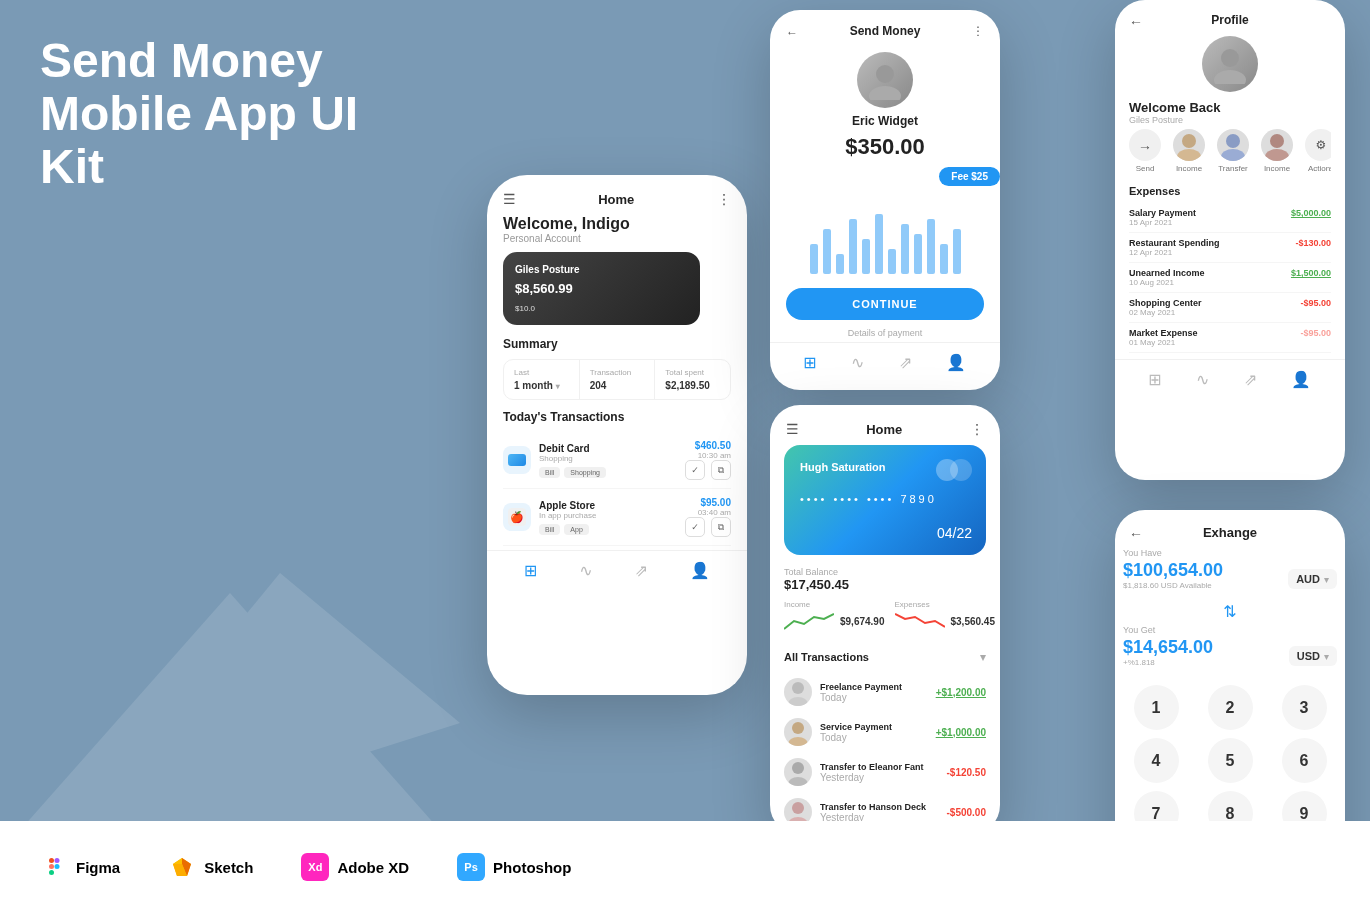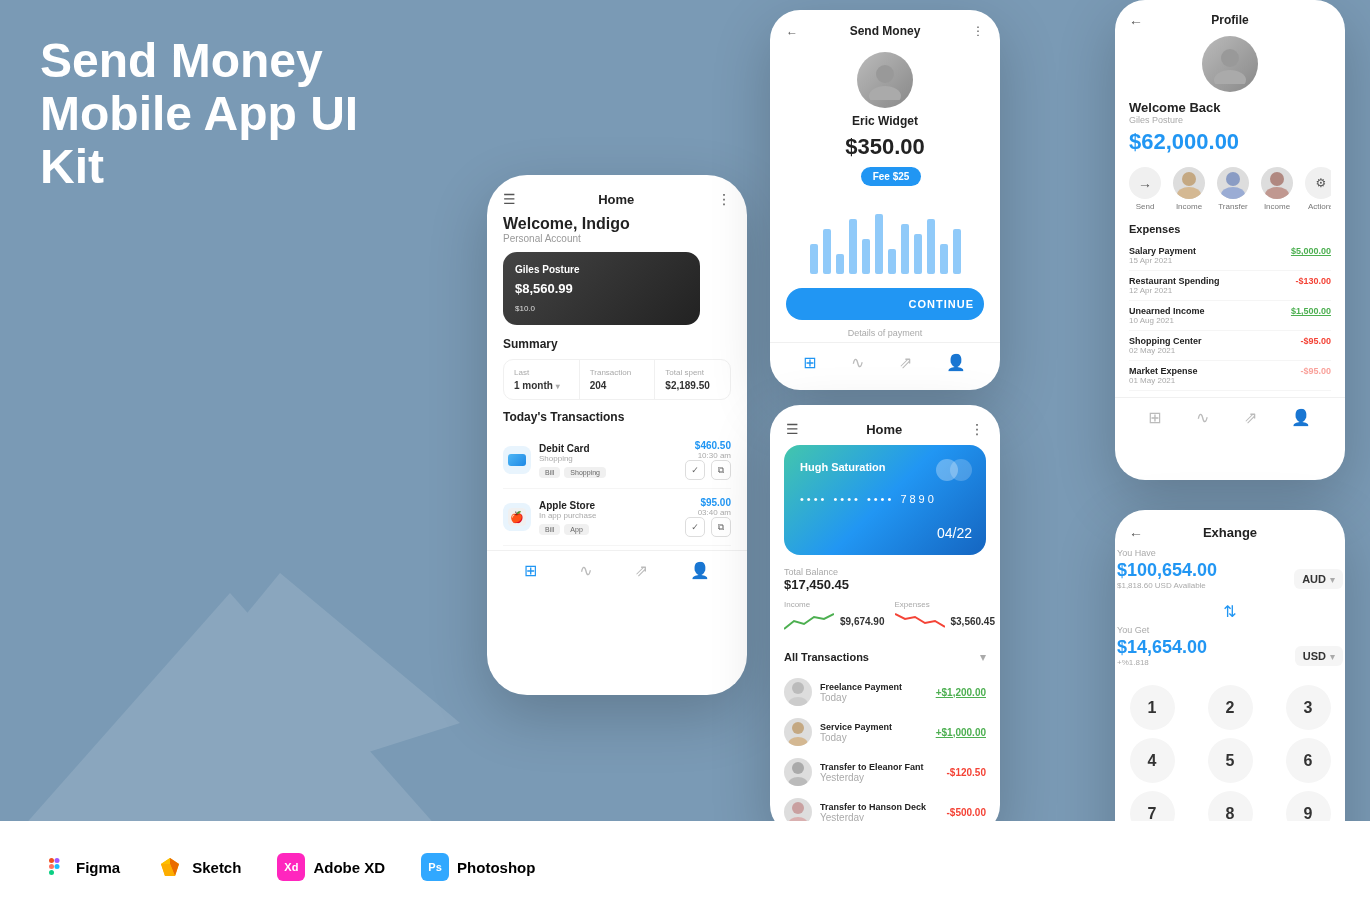--- a/index.html
+++ b/index.html
@@ -352,21 +352,21 @@
       width: 8px;
       background: #90caf9;
       border-radius: 2px;
     }
 
     .continue-btn {
       background: #2196f3;
       color: white;
       border-radius: 20px;
       padding: 10px;
-      text-align: right;
+      text-align: center;
       font-size: 11px;
       font-weight: 700;
       margin: 0 16px 8px;
       letter-spacing: 1px;
     }
 
     .payment-details {
       text-align: center;
       font-size: 9px;
       color: #aaa;
@@ -581,21 +581,21 @@
 
     .exchange-title {
       font-size: 13px;
       font-weight: 700;
       color: #222;
       flex: 1;
       text-align: center;
     }
 
     .exchange-content {
-      padding: 0 2px;
+      padding: 0 8px;
     }
 
     .exchange-label {
       font-size: 9px;
       color: #aaa;
       margin-bottom: 2px;
     }
 
     .exchange-amount {
       font-size: 18px;
@@ -686,21 +686,21 @@
     }
 
     
     .bottom-tools {
       position: absolute;
       bottom: 0;
       left: 0;
       right: 0;
       background: white;
       display: flex;
-      gap: 36px;
+      gap: 48px;
       padding: 32px 40px;
       align-items: center;
     }
   </style>
 </head>
 <body>
 
 <div style="position:absolute;inset:0;background:#7a9ab5;"></div>
 
 <svg style="position:absolute;bottom:60px;left:0;width:460px;height:380px;opacity:0.12;" viewBox="0 0 460 380">
@@ -825,21 +825,21 @@
   <div style="text-align:center;padding:14px 0 6px;">
 
     <div style="width:56px;height:56px;border-radius:50%;background:linear-gradient(135deg,#bbb,#888);margin:0 auto 6px;overflow:hidden;display:flex;align-items:center;justify-content:center;">
       <svg viewBox="0 0 40 40" width="40" height="40">
         <circle cx="20" cy="14" r="9" fill="#999"></circle>
         <ellipse cx="20" cy="36" rx="16" ry="10" fill="#aaa"></ellipse>
       </svg>
     </div>
     <div class="send-name">Eric Widget</div>
     <div class="send-amount">$350.00</div>
-    <div style="text-align:center;margin-bottom:10px;padding-left:12px;">
+    <div style="text-align:right;margin-bottom:10px;padding-left:12px;">
       <span class="fee-badge">Fee $25</span>
     </div>
   </div>
 
   <div class="bar-chart" id="bar-chart-el">
   <div class="bar" style="height: 30px;"></div>
       <div class="bar" style="height: 45px;"></div>
       <div class="bar" style="height: 20px;"></div>
       <div class="bar" style="height: 55px;"></div>
       <div class="bar" style="height: 35px;"></div>
@@ -983,21 +983,20 @@
       <svg viewBox="0 0 40 40" width="40" height="40">
         <circle cx="20" cy="14" r="9" fill="#999"></circle>
         <ellipse cx="20" cy="36" rx="16" ry="10" fill="#aaa"></ellipse>
       </svg>
     </div>
   </div>
 
   <div class="profile-content">
     <div class="welcome-back">Welcome Back</div>
     <div class="welcome-sub">Giles Posture</div>
-    <div class="big-balance">$62,000.00</div>
 
     <div class="quick-actions">
       <div class="qa-action">
         <div class="qa-action-icon">→</div>
         <span class="qa-label">Send</span>
       </div>
       <div class="qa-item">
         <div class="qa-icon">
           <svg viewBox="0 0 32 32" width="32" height="32">
               <circle cx="16" cy="12" r="7" fill="#c4a882"></circle>

